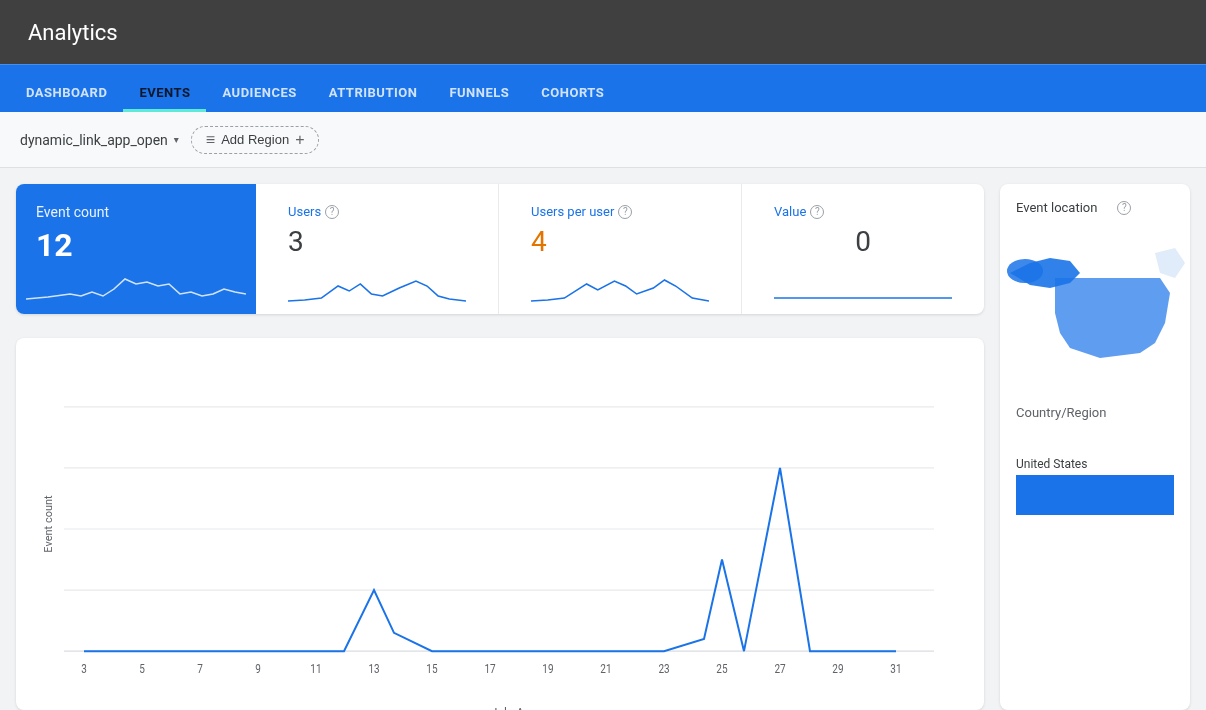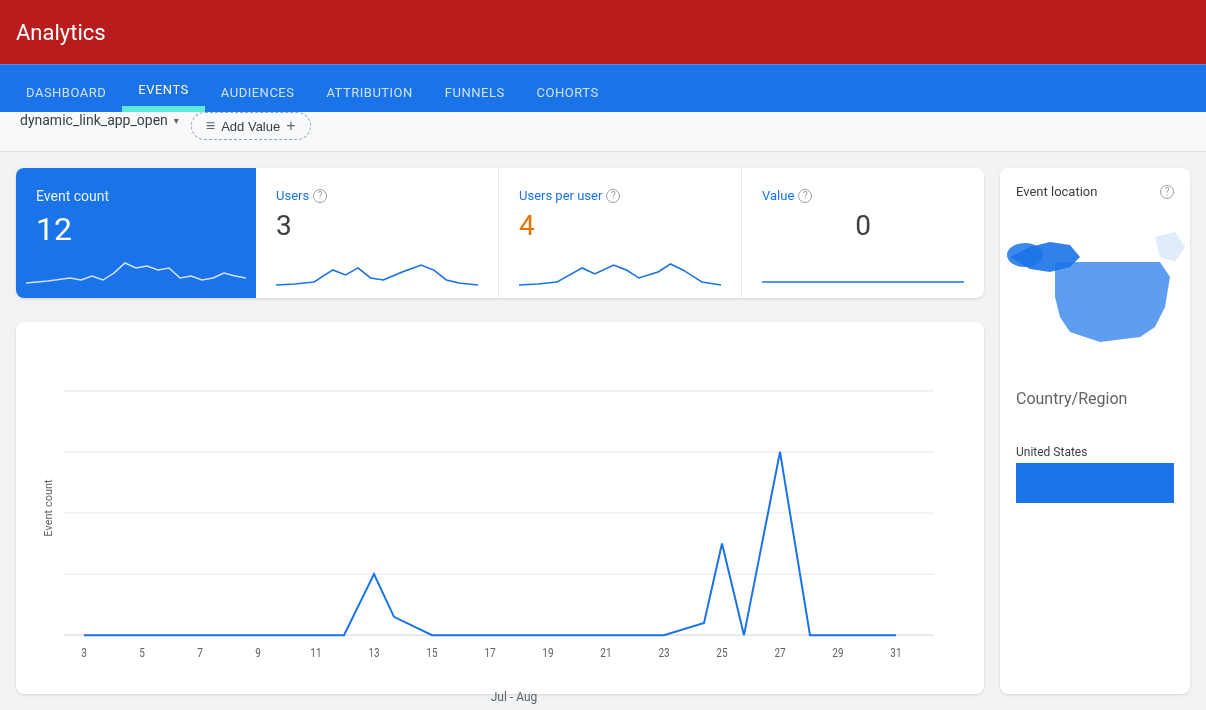--- a/index.html
+++ b/index.html
@@ -1,62 +1,62 @@
 <!DOCTYPE html>
 <html><head>
   <meta charset="utf-8">
   <style>
     * { margin: 0; padding: 0; box-sizing: border-box; }
     body { font-family: 'Roboto', Arial, sans-serif; background: #f1f3f4; width: 1206px; height: 710px; overflow: hidden; }
 
     
     .top-bar {
-      background: #b91c1c;
+      background: #404040;
       height: 64px;
       display: flex;
       align-items: center;
-      padding: 0 16px;
+      padding: 0 28px;
     }
     .top-bar-title {
       color: white;
       font-size: 22px;
       font-weight: 400;
     }
 
     
     .nav-bar {
       background: #1a73e8;
       height: 48px;
       display: flex;
       align-items: flex-end;
       padding: 0 10px;
       border-top: 1px solid rgba(255,255,255,0.2);
     }
     .nav-item {
       color: rgba(255,255,255,0.8);
       font-size: 13px;
-      font-weight: 400;
+      font-weight: 700;
       padding: 0 16px 12px;
       cursor: pointer;
       letter-spacing: 0.5px;
       text-transform: uppercase;
       position: relative;
     }
     .nav-item.active {
-      color: #fef9c3;
-      border-bottom: 6px solid #5eead4;
+      color: #0f172a;
+      border-bottom: 3px solid #5eead4;
       padding-bottom: 9px;
     }
 
     
     .filter-bar {
       background: #f8f9fa;
-      height: 40px;
-      display: flex;
-      align-items: flex-start;
+      height: 56px;
+      display: flex;
+      align-items: center;
       padding: 0 20px;
       border-bottom: 1px solid #e0e0e0;
       gap: 12px;
     }
     .filter-dropdown {
       display: flex;
       align-items: center;
       gap: 6px;
       font-size: 14px;
       color: #3c4043;
@@ -117,25 +117,25 @@
       overflow: hidden;
     }
     .stat-event-count .label {
       color: rgba(255,255,255,0.9);
       font-size: 14px;
       margin-bottom: 6px;
     }
     .stat-event-count .value {
       color: white;
       font-size: 32px;
-      font-weight: 400;
+      font-weight: 700;
     }
     .stat-item {
       flex: 1;
-      padding: 20px 20px;
+      padding: 20px 32px;
       border-right: 1px solid #e8eaed;
       position: relative;
     }
     .stat-item:last-child { border-right: none; }
     .stat-label {
       color: #1a73e8;
       font-size: 13px;
       margin-bottom: 6px;
       display: flex;
       align-items: center;
@@ -197,34 +197,33 @@
       border-radius: 8px;
       box-shadow: 0 1px 3px rgba(0,0,0,0.12);
       overflow: hidden;
     }
     .right-panel-title {
       padding: 16px 16px 8px;
       font-size: 13px;
       color: #3c4043;
       display: flex;
       align-items: center;
-      gap: 3px;
-      justify-content: space-between;
+      gap: 20px;
     }
 
     
     .map-area {
       flex: 1;
       position: relative;
       overflow: hidden;
     }
 
     
     .country-section { padding: 8px 16px; }
-    .country-label { font-size: 16px; color: #5f6368; margin-bottom: 16px; }
+    .country-label { font-size: 13px; color: #5f6368; margin-bottom: 16px; }
     .country-row {
       display: flex;
       align-items: center;
       justify-content: space-between;
       font-size: 12px;
       color: #3c4043;
       margin-bottom: 4px;
       margin-top: 37px;
     }
     .country-bar-container {
@@ -268,21 +267,21 @@
   <div class="nav-item">COHORTS</div>
 </div>
 
 <div class="filter-bar">
   <div class="filter-dropdown">
     <span>dynamic_link_app_open</span>
     <span class="filter-dropdown-arrow">▾</span>
   </div>
   <button class="add-filter-btn">
     <span class="add-filter-icon">≡</span>
-    <span>Add Value</span>
+    <span>Add Region</span>
     <span class="add-filter-plus">+</span>
   </button>
 </div>
 
 <div class="main-content">
 
   <div class="left-panel">
 
     <div class="stats-card">
       <div class="stats-row">

